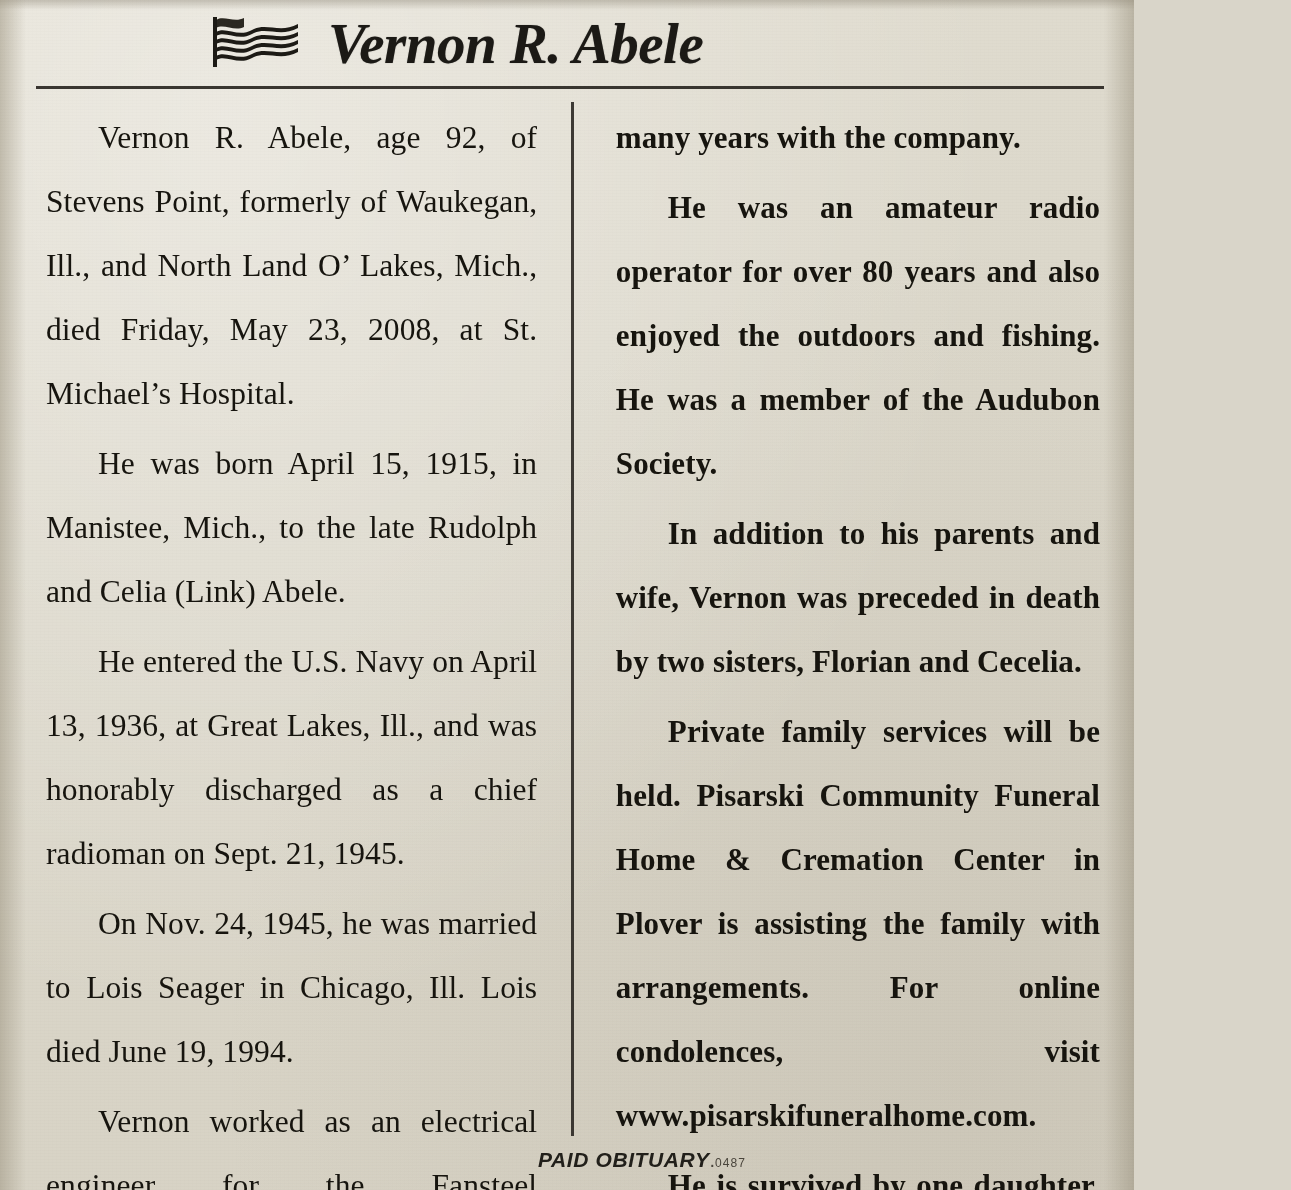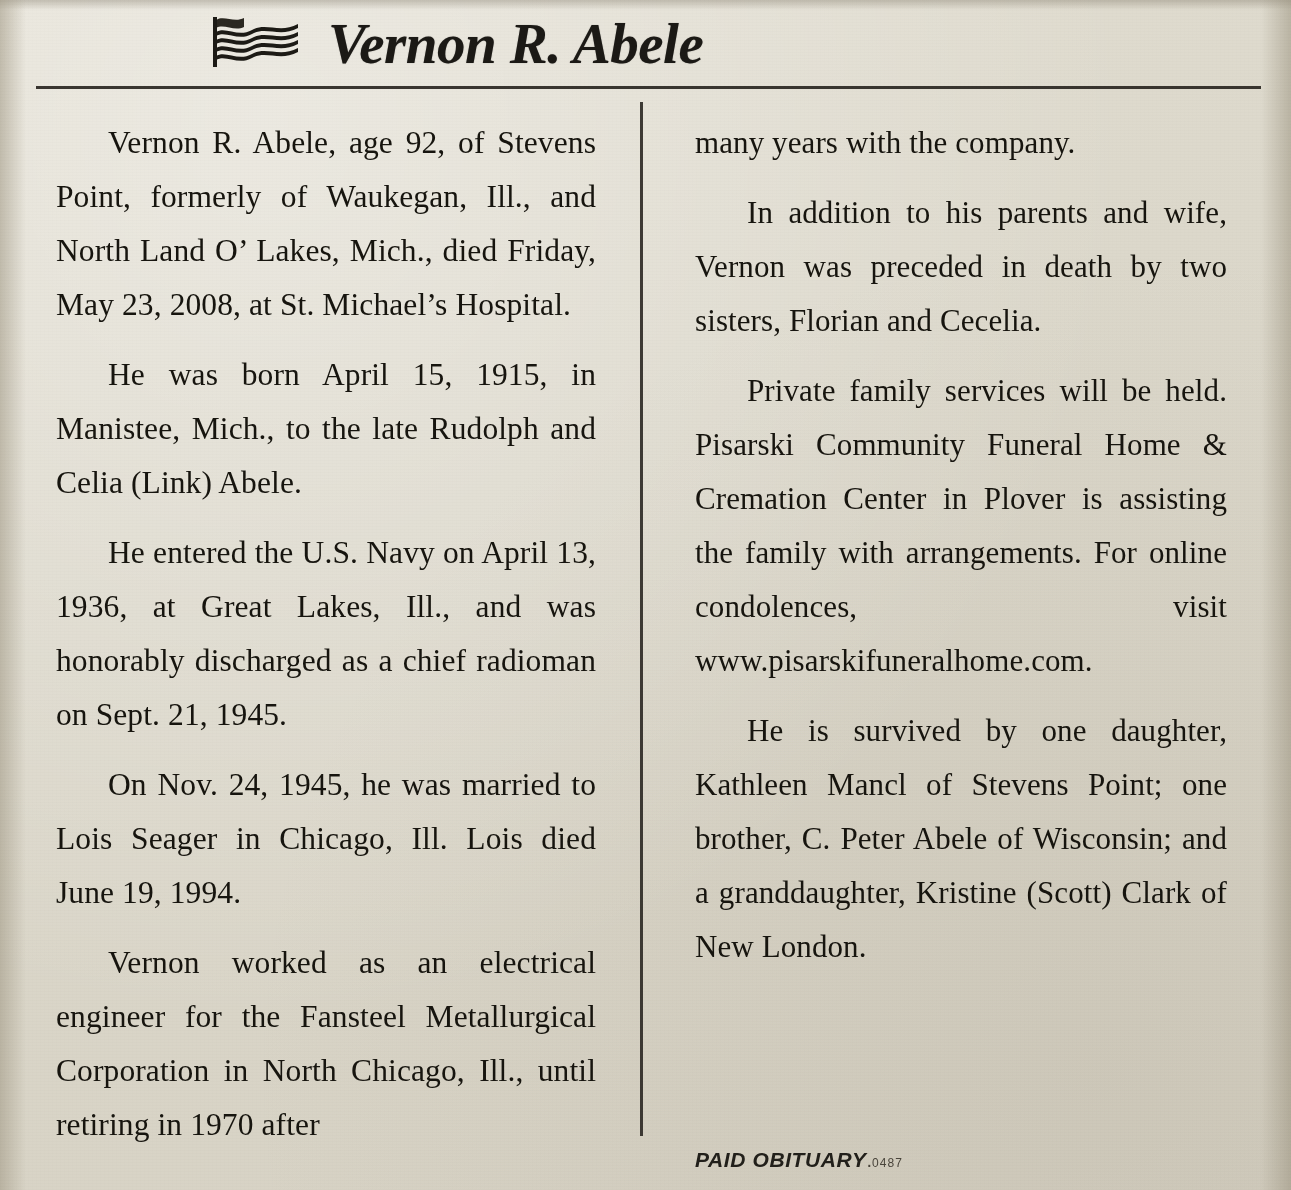--- a/index.html
+++ b/index.html
@@ -8,21 +8,21 @@
   }
   body {
     width: 1291px;
     height: 1190px;
     background: #d9d5c9;
     font-family: "Liberation Serif", serif;
     overflow: hidden;
   }
   .clipping {
     position: relative;
-    width: 1291px;
+    width: 1134px;
     height: 1190px;
     background:
       radial-gradient(ellipse at 20% 10%, rgba(255,255,255,0.35), rgba(255,255,255,0) 60%),
       radial-gradient(ellipse at 85% 90%, rgba(120,110,90,0.10), rgba(255,255,255,0) 55%),
       linear-gradient(160deg, #e4e0d4 0%, #dcd8cb 40%, #d5d0c2 100%);
     box-sizing: border-box;
     padding: 0;
   }
   
   .grain {
@@ -101,33 +101,34 @@
   .col {
     box-sizing: border-box;
   }
   .col-left {
     width: 600px;
     padding-right: 28px;
   }
   .col-right {
     width: 600px;
     padding-left: 36px;
+    font-weight: bold;
   }
   .divider {
     width: 3px;
     background: #2b2823;
     opacity: .9;
     margin-top: 2px;
     margin-bottom: 46px;
   }
   p.body {
-    margin: 16px;
+    margin: 6px;
     font-family: "Liberation Serif", serif;
     font-size: 31.5px;
-    line-height: 54px;
+    line-height: 64px;
     color: #17150f;
     text-align: justify;
     text-indent: 52px;
     letter-spacing: 0.1px;
     -webkit-font-smoothing: none;
   }
   .col-right p.body {
     font-size: 31px;
   }
   .footer {
@@ -193,20 +194,21 @@
       <p class="body">He was born April 15, 1915, in Manistee, Mich., to the late Rudolph and Celia (Link) Abele.</p>
       <p class="body">He entered the U.S. Navy on April 13, 1936, at Great Lakes, Ill., and was honorably discharged as a chief radioman on Sept. 21, 1945.</p>
       <p class="body">On Nov. 24, 1945, he was married to Lois Seager in Chicago, Ill. Lois died June 19, 1994.</p>
       <p class="body">Vernon worked as an electrical engineer for the Fansteel Metallurgical Corporation in North Chicago, Ill., until retiring in 1970 after</p>
     </div>
 
     <div class="divider"></div>
 
     <div class="col col-right">
       <p class="body" style="text-indent:0">many years with the company.</p>
+      <p class="body">He was an amateur radio operator for over 80 years and also enjoyed the outdoors and fishing. He was a member of the Audubon Society.</p>
       <p class="body">In addition to his parents and wife, Vernon was preceded in death by two sisters, Florian and Cecelia.</p>
       <p class="body">Private family services will be held. Pisarski Community Funeral Home &amp; Cremation Center in Plover is assisting the family with arrangements. For online condolences, visit www.pisarskifuneralhome.com.</p>
       <p class="body">He is survived by one daughter, Kathleen Mancl of Stevens Point; one brother, C. Peter Abele of Wisconsin; and a granddaughter, Kristine (Scott) Clark of New London.</p>
     </div>
   </div>
 
   <div class="footer">
     <span class="paid">PAID OBITUARY</span>
     <span class="dot">.</span>
     <span class="docnum">0487</span>

